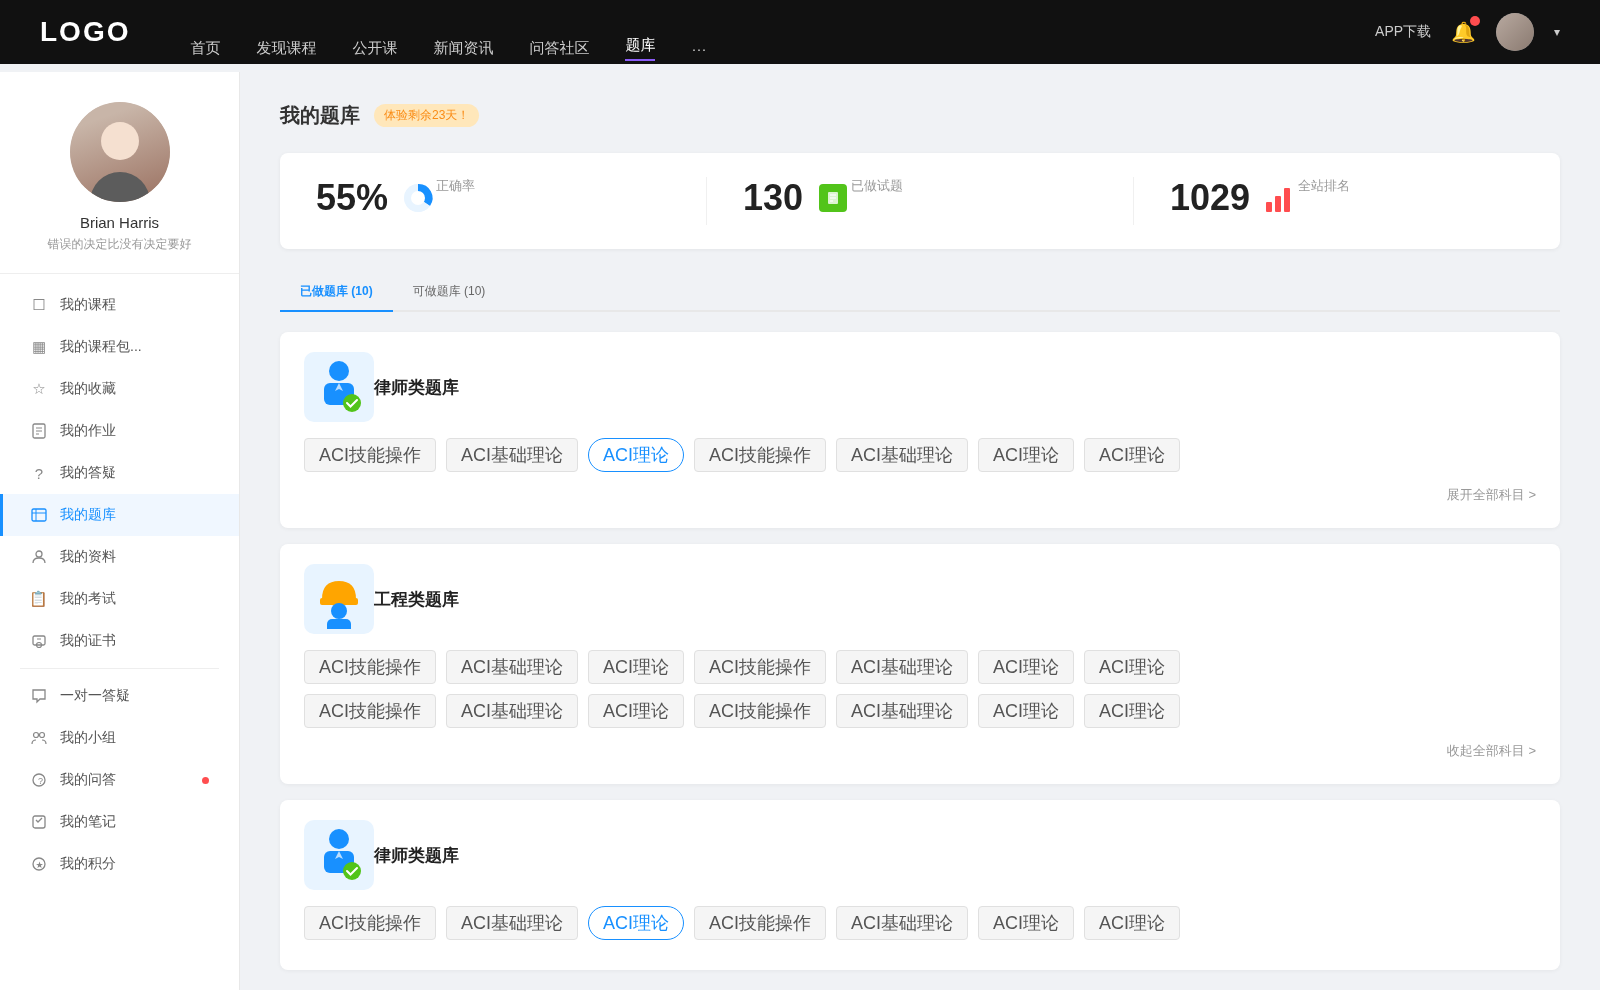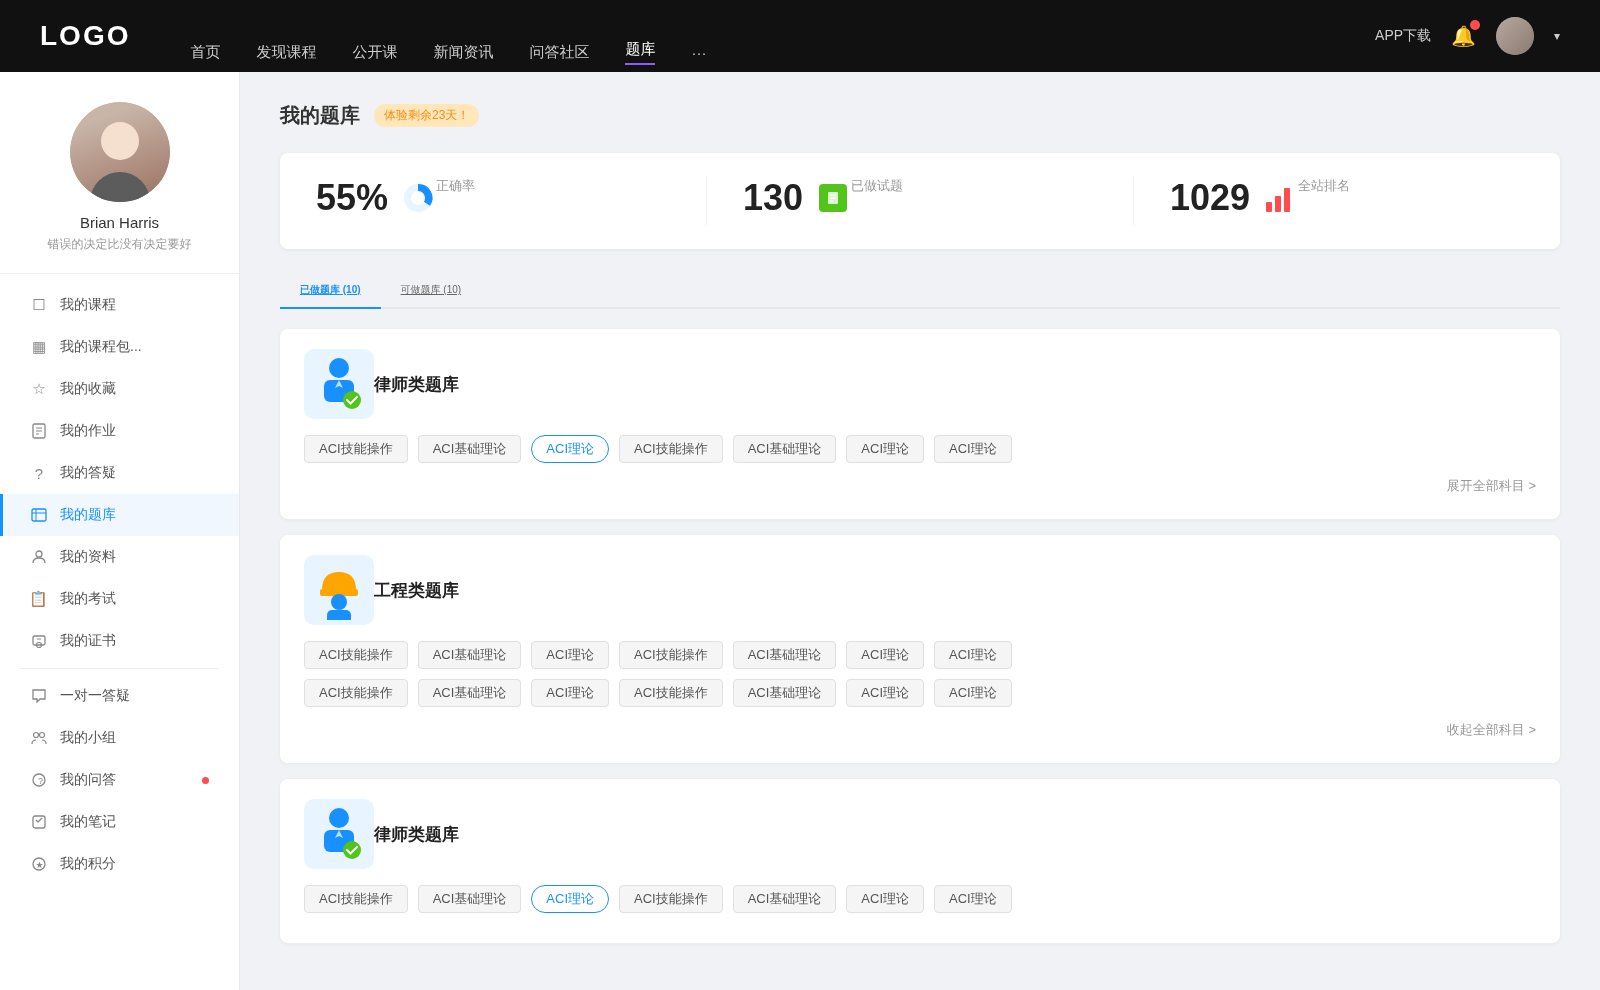--- a/index.html
+++ b/index.html
@@ -1,21 +1,21 @@
 <!DOCTYPE html>
 <html><head>
   <meta charset="utf-8">
   <style>
     * { box-sizing: border-box; margin: 0; padding: 0; }
     body { font-family: 'PingFang SC', 'Microsoft YaHei', sans-serif; background: #f0f2f5; min-height: 990px; }
 
     
     .navbar {
       background: #111;
-      height: 72px;
+      height: 64px;
       display: flex;
       align-items: center;
       padding: 0 40px;
       position: fixed;
       top: 0; left: 0; right: 0;
       z-index: 100;
     }
     .navbar-logo {
       color: #fff;
       font-size: 28px;
@@ -317,25 +317,24 @@
 
     
     .tabs-row {
       display: flex;
       gap: 0;
       margin-bottom: 20px;
       border-bottom: 2px solid #e8e8e8;
     }
     .tab-item {
       padding: 10px 20px;
-      font-size: 10px;
+      font-size: 12px;
       color: #666;
       cursor: pointer;
       position: relative;
-      text-decoration: underline;
     }
     .tab-item.active {
       color: #1890ff;
       font-weight: 600;
     }
     .tab-item.active::after {
       content: '';
       position: absolute;
       bottom: -2px;
       left: 0;
@@ -377,21 +376,21 @@
     .tags-row {
       display: flex;
       flex-wrap: wrap;
       gap: 10px;
       margin-bottom: 10px;
     }
     .tag-item {
       background: #f5f5f5;
       border: 1px solid #e0e0e0;
       color: #555;
-      font-size: 13px;
+      font-size: 18px;
       padding: 4px 14px;
       border-radius: 4px;
       cursor: pointer;
     }
     .tag-item.active-tag {
       background: #fff;
       border: 1.5px solid #1890ff;
       color: #1890ff;
       border-radius: 20px;
     }

